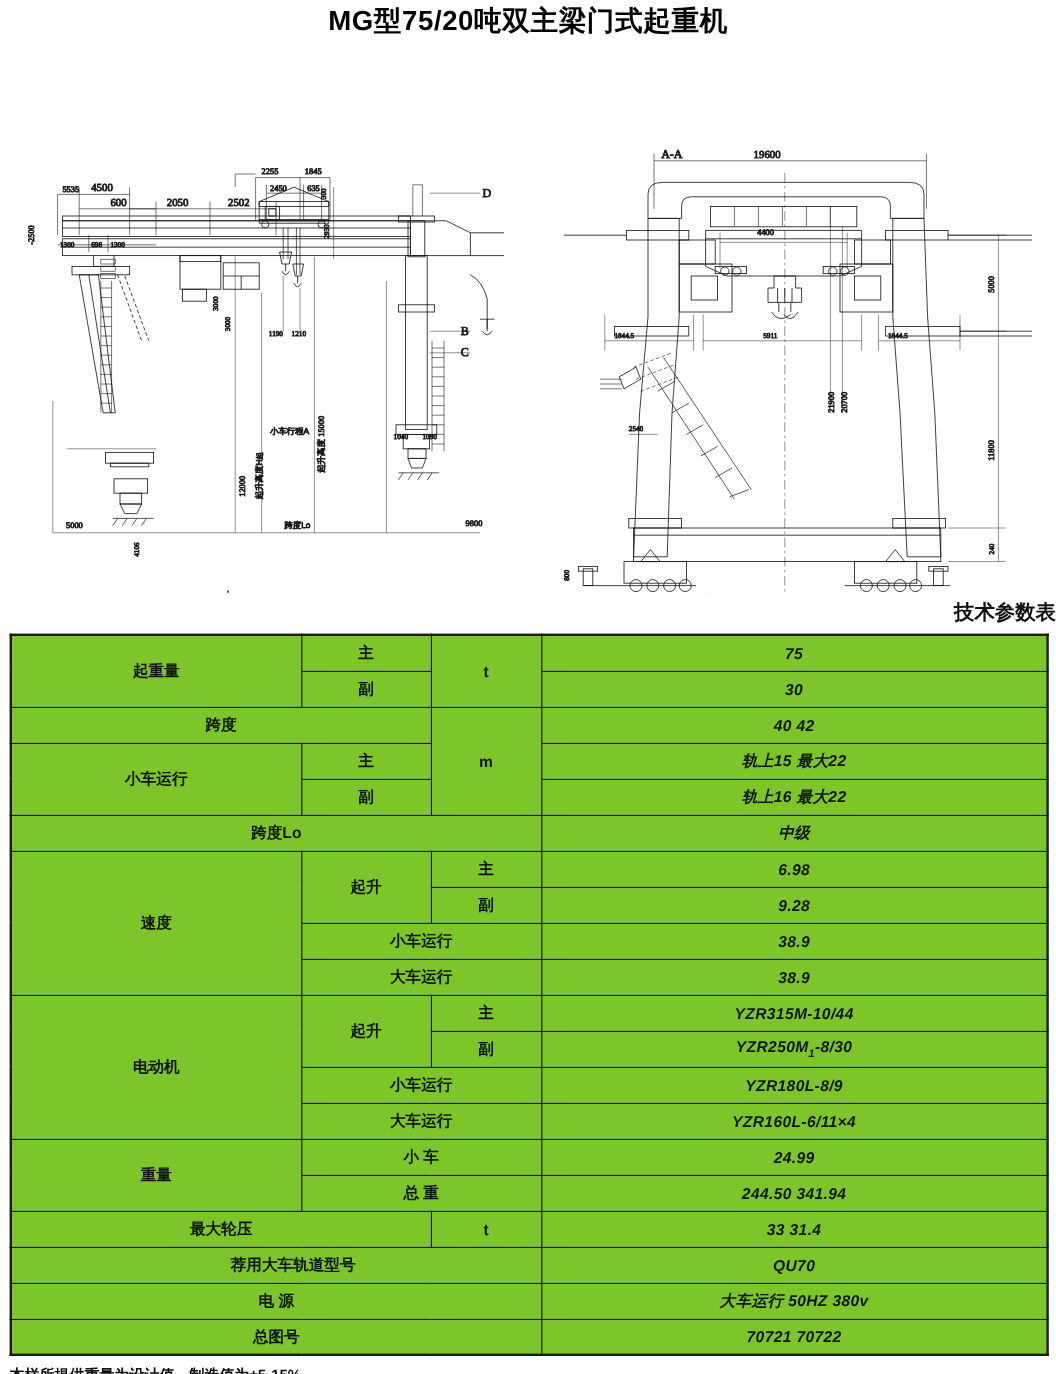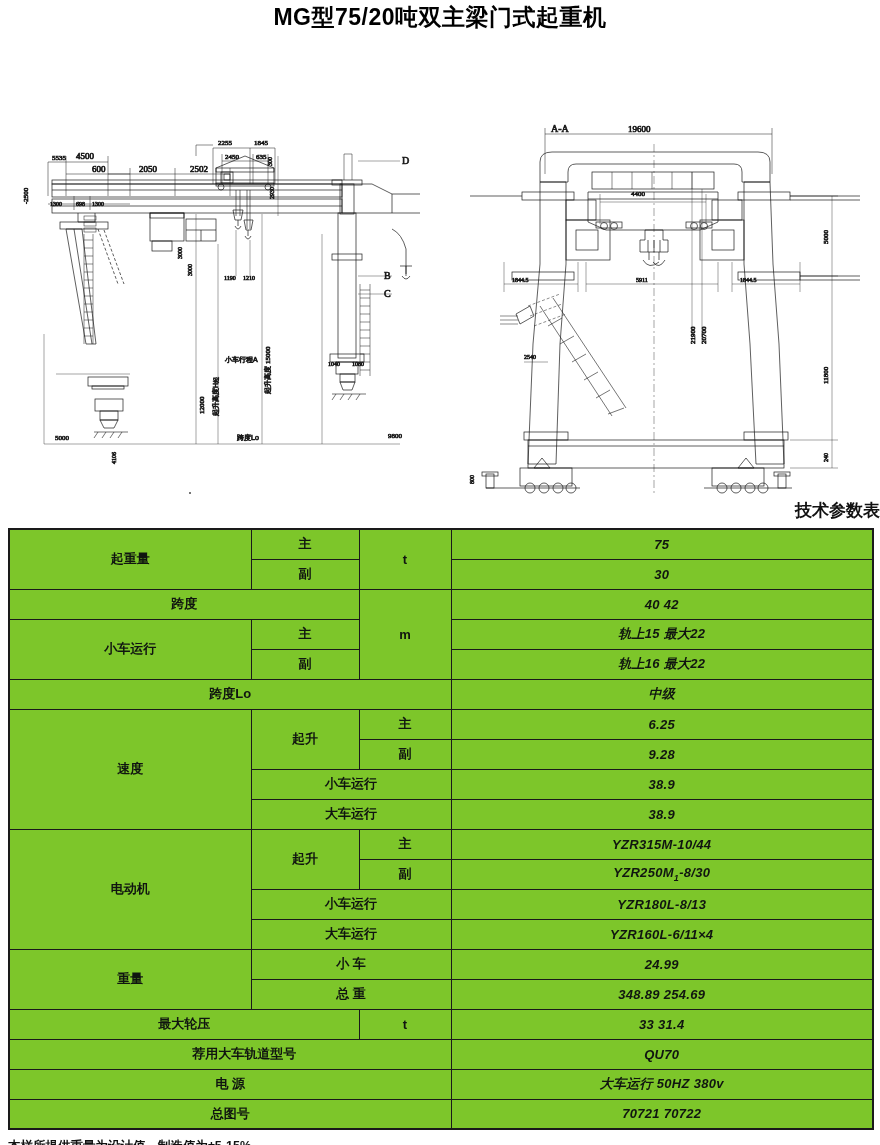--- a/index.html
+++ b/index.html
@@ -545,21 +545,21 @@
     <tr>
       <td colspan="3" class="lbl-left">跨度Lo</td>
       <td class="val">中级</td>
     </tr>
 
     <tr>
       <td rowspan="4" class="lbl-left">速度</td>
       <td rowspan="2">起升</td>
       <td>主</td>
 
-      <td class="val">6.25</td>
+      <td class="val">6.98</td>
     </tr>
     <tr>
       <td>副</td>
       <td class="val">9.28</td>
     </tr>
     <tr>
       <td colspan="2">小车运行</td>
       <td class="val">38.9</td>
     </tr>
     <tr>
@@ -572,35 +572,35 @@
       <td rowspan="2">起升</td>
       <td>主</td>
       <td class="val">YZR315M-10/44</td>
     </tr>
     <tr>
       <td>副</td>
       <td class="val"><span>YZR250M</span><span class="sub">1</span><span>-8/30</span></td>
     </tr>
     <tr>
       <td colspan="2">小车运行</td>
-      <td class="val">YZR180L-8/13</td>
+      <td class="val">YZR180L-8/9</td>
     </tr>
     <tr>
       <td colspan="2">大车运行</td>
       <td class="val">YZR160L-6/11×4</td>
     </tr>
 
     <tr>
       <td rowspan="2" class="lbl-left">重量</td>
       <td colspan="2">小 车</td>
       <td class="val">24.99</td>
     </tr>
     <tr>
       <td colspan="2">总 重</td>
-      <td class="val">348.89    254.69</td>
+      <td class="val">244.50    341.94</td>
     </tr>
 
     <tr>
       <td colspan="2" class="lbl-left">最大轮压</td>
       <td class="unit">t</td>
       <td class="val">33     31.4</td>
     </tr>
 
     <tr>
       <td colspan="3" class="lbl-left" style="text-align:center;padding-left:28px">荐用大车轨道型号</td>

